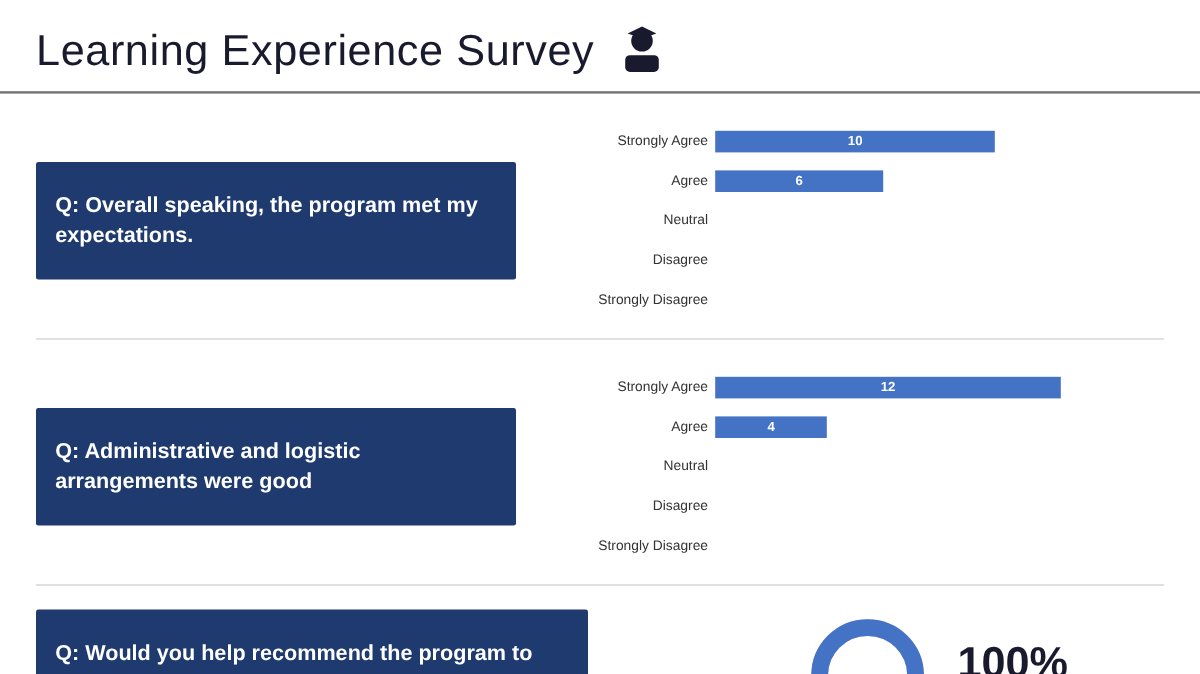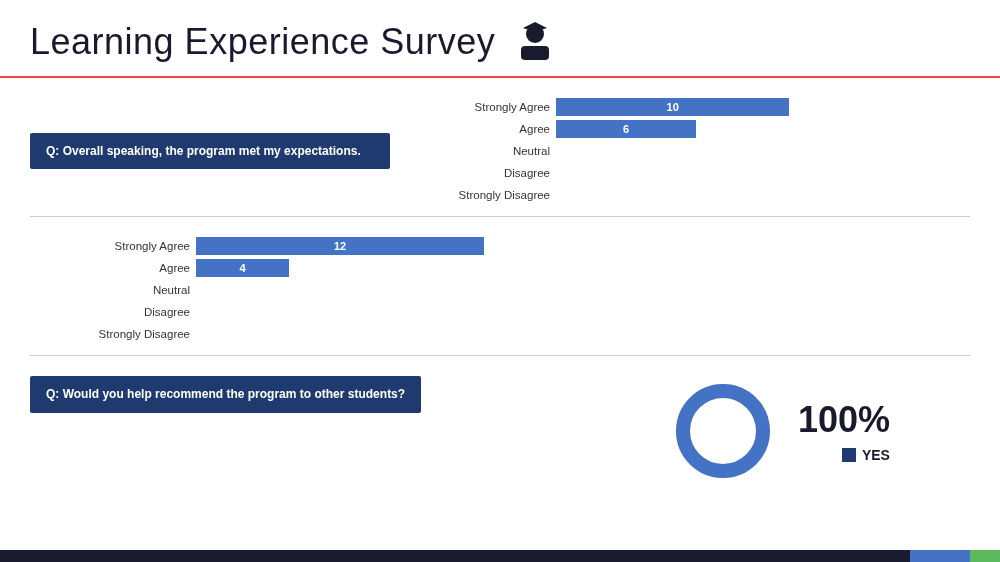--- a/index.html
+++ b/index.html
@@ -12,21 +12,21 @@
       overflow: hidden;
       display: flex;
       flex-direction: column;
     }
 
     
     .header {
       display: flex;
       align-items: center;
       padding: 18px 30px 10px 30px;
-      border-bottom: 2px solid #ef4444;
+      border-bottom: 2px solid #737373;
     }
 
     .header-title {
       font-size: 36px;
       font-weight: 300;
       color: #1a1a2e;
       letter-spacing: 0.5px;
     }
 
     .header-icon {
@@ -51,41 +51,41 @@
       border-bottom: 1px solid #cccccc;
     }
 
     .question-section:last-of-type {
       border-bottom: none;
     }
 
     .question-box {
       background: #1e3a6e;
       color: #ffffff;
-      font-size: 12px;
+      font-size: 18px;
       font-weight: 700;
-      padding: 10px 16px;
+      padding: 24px 16px;
       min-width: 360px;
       max-width: 400px;
       border-radius: 2px;
       line-height: 1.4;
     }
 
     .chart-area {
       flex: 1;
       display: flex;
       flex-direction: column;
       margin-left: 40px;
       justify-content: center;
     }
 
     .bar-row {
       display: flex;
       align-items: center;
-      margin: 0 0;
+      margin: 11px 0;
       height: 22px;
     }
 
     .bar-label {
       width: 120px;
       text-align: right;
       font-size: 11.5px;
       color: #333333;
       margin-right: 6px;
       flex-shrink: 0;
@@ -224,20 +224,21 @@
           </div>
           <div class="bar-row">
             <div class="bar-label">Strongly Disagree</div>
             <div class="bar-container"></div>
           </div>
         </div>
     </div>
   </div>
 
   <div class="question-section">
+    <div class="question-box">Q: Administrative and logistic arrangements were good</div>
     <div class="chart-area">
       <div id="bars-q2">
           <div class="bar-row">
             <div class="bar-label">Strongly Agree</div>
             <div class="bar-container">
               <div class="bar" style="width: 288px;">12</div>
             </div>
           </div>
           <div class="bar-row">
             <div class="bar-label">Agree</div>

